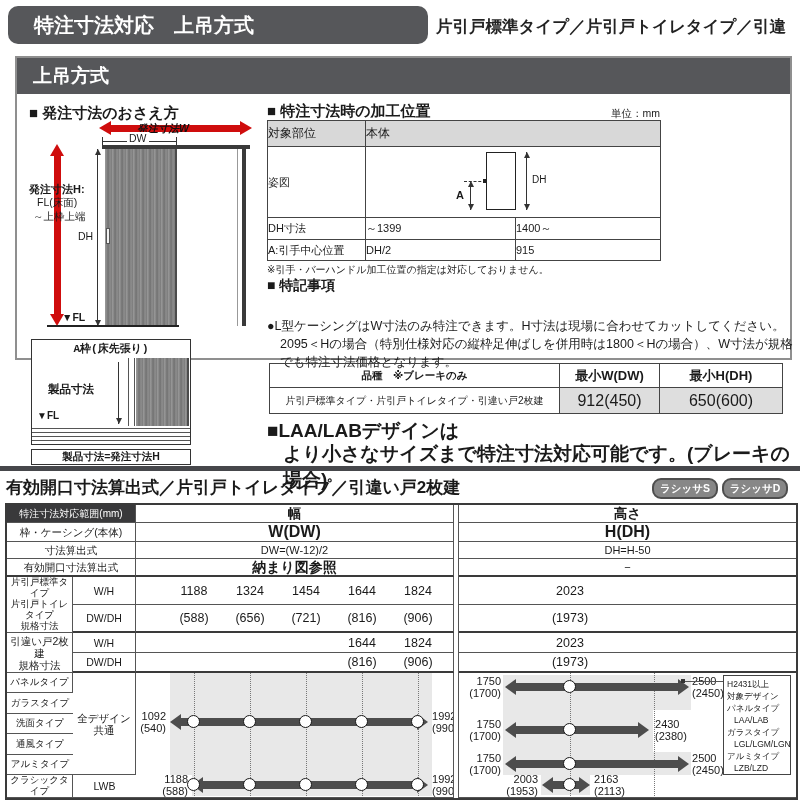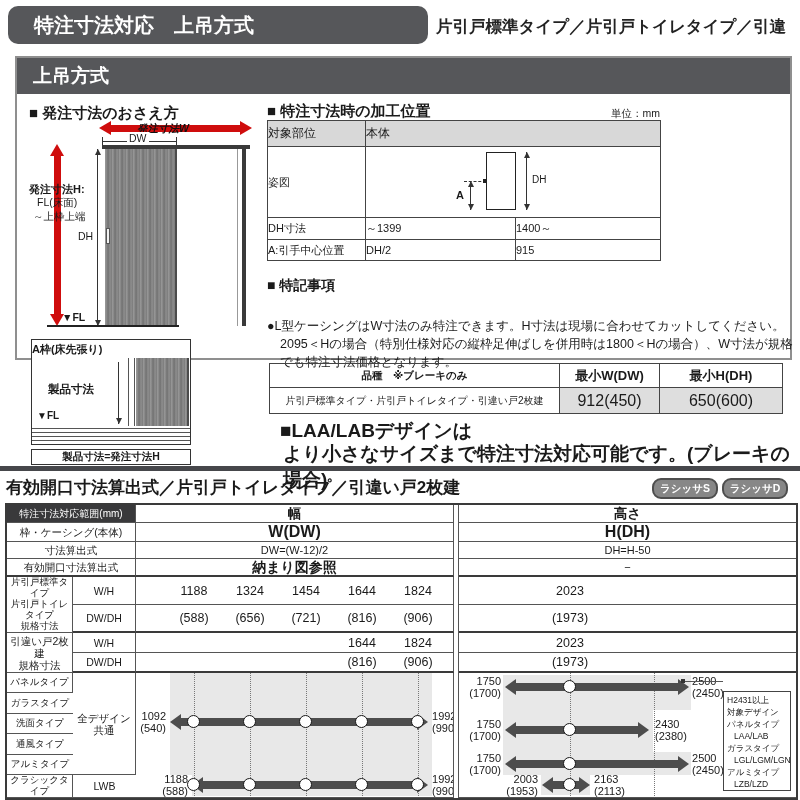--- a/index.html
+++ b/index.html
@@ -29,21 +29,21 @@
   .arrow-label-w{position:absolute;font-size:10.5px;font-weight:bold;font-style:italic;color:#111;}
   .dimline{position:absolute;background:#333;}
   .doorwood{background:repeating-linear-gradient(90deg,#9a9a9a 0px,#858585 2px,#6f6f6f 3px,#8e8e8e 5px,#7b7b7b 7px);
             border-right:2px solid #4c4c4c;box-sizing:border-box;}
   .smalltxt{font-size:10.5px;}
   .flr{border-top:2px solid #222;}
 
   
   .diag2{left:14px;top:281px;width:160px;height:126px;font-size:11px;}
   .d2-head{position:absolute;left:0;top:0;width:160px;height:20px;border:1.5px solid #333;box-sizing:border-box;
-           font-weight:bold;line-height:18px;background:#fff;}
+           text-align:center;font-weight:bold;line-height:18px;background:#fff;font-family:Liberation Mono, monospace;}
   .d2-main{position:absolute;left:0;top:18.5px;width:160px;height:87px;border:1.5px solid #333;border-top:none;
            box-sizing:border-box;background:#fff;overflow:hidden;}
   .d2-stripes{position:absolute;left:0;bottom:0;width:100%;height:16px;
               background:repeating-linear-gradient(180deg,#555 0 1px,#fff 1px 4px);}
   .d2-note{position:absolute;left:0;top:110px;width:160px;height:16px;border:1.5px solid #333;box-sizing:border-box;
            text-align:center;font-weight:bold;font-size:10.5px;line-height:13px;background:#fff;}
 
   
   table.t1{border-collapse:collapse;table-layout:fixed;width:393px;font-size:11px;}
   table.t1 td{border:1px solid #444;text-align:left;padding:0;}
@@ -86,21 +86,21 @@
   .pos-num{position:absolute;top:50%;transform:translate(-50%,-50%);font-size:12.5px;white-space:nowrap;}
   td.chartcell{position:relative;border-bottom:none;background:#fff;}
 
   
   .cgray{position:absolute;background:#e8e8e8;}
   .cdot{position:absolute;top:0;bottom:0;width:0;border-left:1px dotted #777;}
   .cshaft{position:absolute;height:8px;background:#4d4d4d;}
   .chead{position:absolute;width:0;height:0;border-top:8px solid transparent;border-bottom:8px solid transparent;}
   .ccirc{position:absolute;width:11px;height:11px;background:#fff;border:1.5px solid #1a1a1a;border-radius:50%;}
   .clab{position:absolute;font-size:11px;line-height:1.1;white-space:pre-line;}
-  .callout{position:absolute;left:264px;top:18px;width:68px;height:100px;border:1px solid #444;background:#fff;
+  .callout{position:absolute;left:264px;top:2px;width:68px;height:100px;border:1px solid #444;background:#fff;
            font-size:8.5px;line-height:12px;padding:2px 0 0 3px;box-sizing:border-box;text-align:left;}
   .co-ind{padding-left:7px;}
   .leader{position:absolute;left:226px;top:8px;width:38px;height:1px;background:#555;}
   .ldot{position:absolute;left:222px;top:6px;width:4px;height:4px;background:#333;}
 </style>
 </head>
 <body>
 
 <div class="page">
 
@@ -203,20 +203,21 @@
         <td>～1399</td>
         <td>1400～</td>
       </tr>
       <tr style="height:21px;">
         <td>A:引手中心位置</td>
         <td>DH/2</td>
         <td>915</td>
       </tr>
     </tbody>
       </table>
+    <div class="abs note1" style="left:250px;top:205px;">※引手・バーハンドル加工位置の指定は対応しておりません。</div>
 
     <div class="abs h14" style="left:250px;top:219px;">■ 特記事項</div>
     <div class="abs bullets" style="left:250px;top:233px;">
       <div class="bullet">●L型ケーシングはW寸法のみ特注できます。H寸法は現場に合わせてカットしてください。2095＜Hの場合（特別仕様対応の縦枠足伸ばしを併用時は1800＜Hの場合）、W寸法が規格でも特注寸法価格となります。</div>
     </div>
 
     <table class="t2 abs" style="left:252px;top:305px;">
       <colgroup>
           <col style="width:290px">
           <col style="width:100px">
@@ -229,21 +230,21 @@
         <td class="t2-h">最小H(DH)</td>
       </tr>
       <tr style="height:26px;margin-top:6px;">
         <td class="t2-l">片引戸標準タイプ・片引戸トイレタイプ・引違い戸2枚建</td>
         <td class="t2-v">912(450)</td>
         <td class="t2-v">650(600)</td>
       </tr>
     </tbody>
       </table>
 
-    <div class="abs laa" style="left:250px;top:360px;margin-left:13px;">■LAA/LABデザインは</div>
+    <div class="abs laa" style="left:250px;top:360px;">■LAA/LABデザインは</div>
     <div class="abs laa" style="left:266px;top:383px;">より小さなサイズまで特注寸法対応可能です。(ブレーキの場合)</div>
   </div>
 
   <div class="abs divider"></div>
 
   <div class="abs lower-head">有効開口寸法算出式／片引戸トイレタイプ／引違い戸2枚建</div>
   <div class="abs btn" style="left:652px;">ラシッサS</div>
   <div class="abs btn" style="left:722px;">ラシッサD</div>
 
   <table class="spec abs" style="left:5px;top:503px;">

